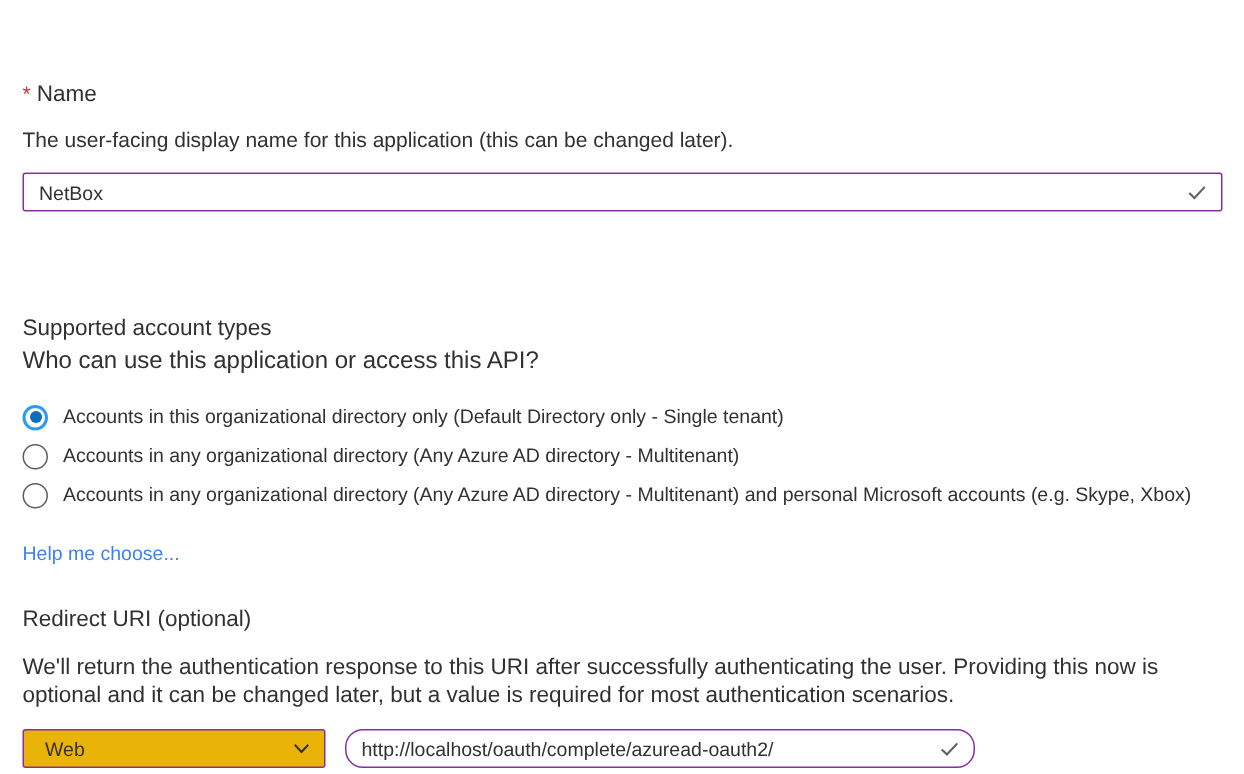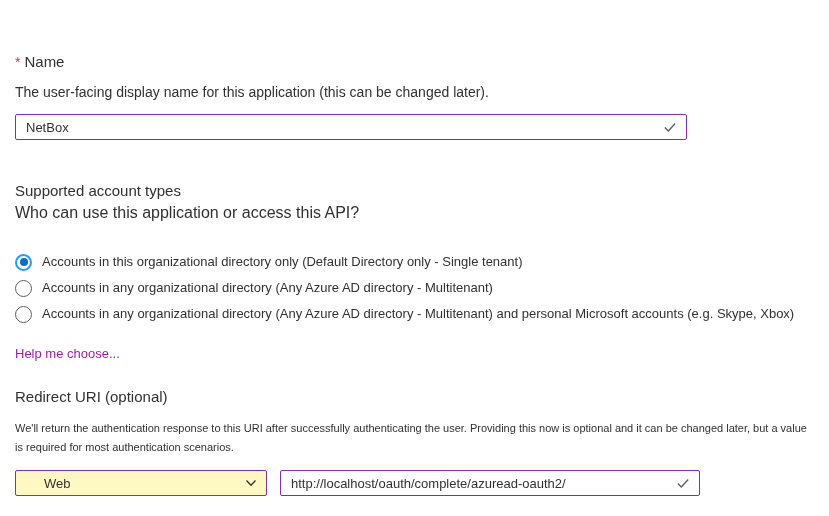--- a/index.html
+++ b/index.html
@@ -29,50 +29,50 @@
     font-size: 14px;
   }
   .desc-text {
     margin-top: 12px;
     font-size: 14px;
     line-height: 16px;
     color: #323130;
   }
   .text-input {
     margin-top: 14px;
-    width: 672px;
+    width: 800px;
     height: 26px;
     border: 1.5px solid #8a2da5;
     border-radius: 2px;
     background: #ffffff;
     display: flex;
     align-items: center;
     padding: 0 8px 0 10px;
   }
   .text-input .value {
     flex: 1;
     font-size: 13px;
     color: #323130;
     white-space: nowrap;
     overflow: hidden;
   }
   .icon-svg { display: block; flex: none; }
   .section-heading {
-    margin-top: 41px;
+    margin-top: 68px;
     font-size: 15px;
     line-height: 20px;
     font-weight: 400;
     color: #323130;
   }
   .question-text {
     margin-top: 4px;
     font-size: 16px;
     line-height: 16px;
   }
-  .radio-group { margin-top: 28px; }
+  .radio-group { margin-top: 16px; }
   .radio-row {
     height: 26px;
     display: flex;
     align-items: center;
     cursor: default;
   }
   .radio {
     position: relative;
     width: 17px;
     height: 17px;
@@ -95,55 +95,55 @@
   .radio-row[data-checked="true"] .radio::after { display: block; }
   .radio-label {
     margin-left: 10px;
     font-size: 13px;
     line-height: 16px;
     color: #323130;
   }
   .help-link-wrap { margin-top: 17px; }
   .help-link {
     font-size: 13px;
-    color: #a21caf;
+    color: #3b82f6;
     text-decoration: none;
     cursor: pointer;
     text-align: center;
   }
   .redirect-heading { margin-top: 25px; }
   .redirect-desc {
     margin-top: 12px;
     width: 800px;
-    font-size: 11px;
+    font-size: 15px;
     line-height: 19px;
     color: #323130;
   }
   .controls-row {
     margin-top: 13px;
     display: flex;
     gap: 13px;
   }
   .select-box {
-    width: 252px;
+    width: 202px;
     height: 26px;
     border: 1.5px solid #8a2da5;
     border-radius: 2px;
-    background: #fef9c3;
+    background: #eab308;
     display: flex;
     align-items: center;
-    padding: 0 8px 0 28px;
+    padding: 0 8px 0 14px;
     cursor: pointer;
   }
   .select-box .value {
     flex: 1;
     font-size: 13px;
     color: #323130;
   }
-  .uri-input { margin-top: 0; width: 420px; }
+  .uri-input { margin-top: 0; width: 420px; border-radius: 12px; }
 </style>
 </head>
 <body>
 
 <div class="page">
 
   <div class="field-label"><span class="required-marker">*</span><span>Name</span></div>
 
   <div class="desc-text">The user-facing display name for this application (this can be changed later).</div>
 

